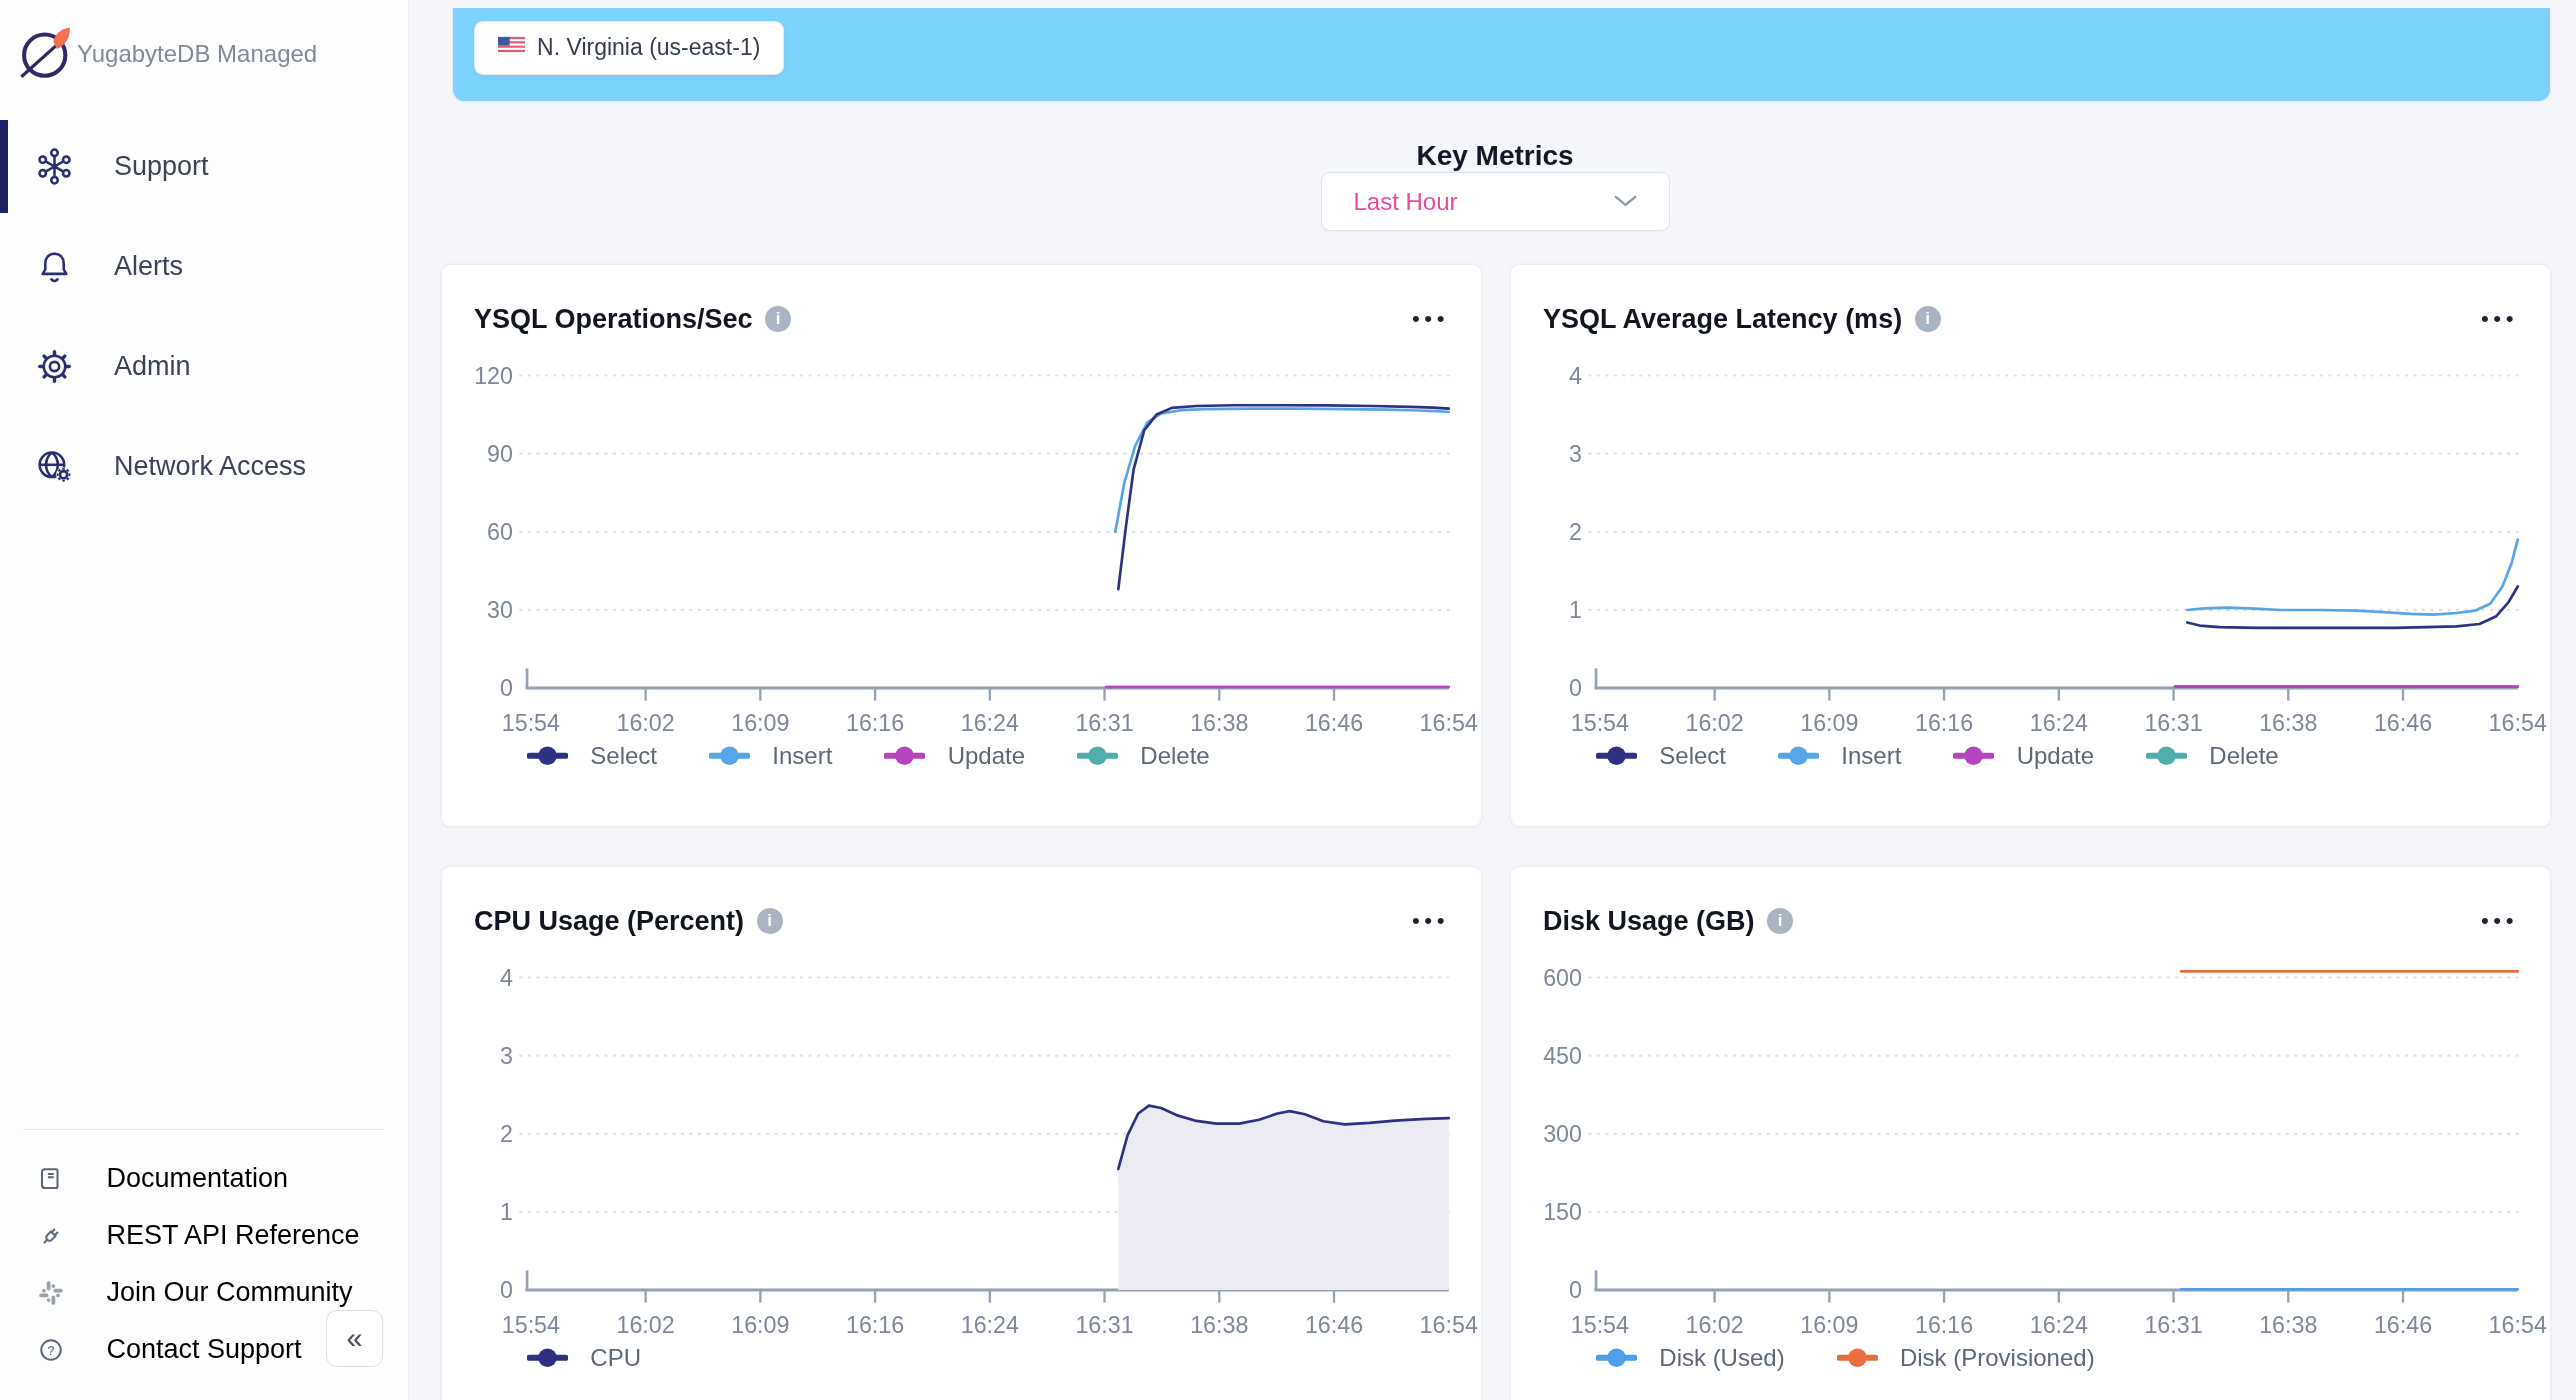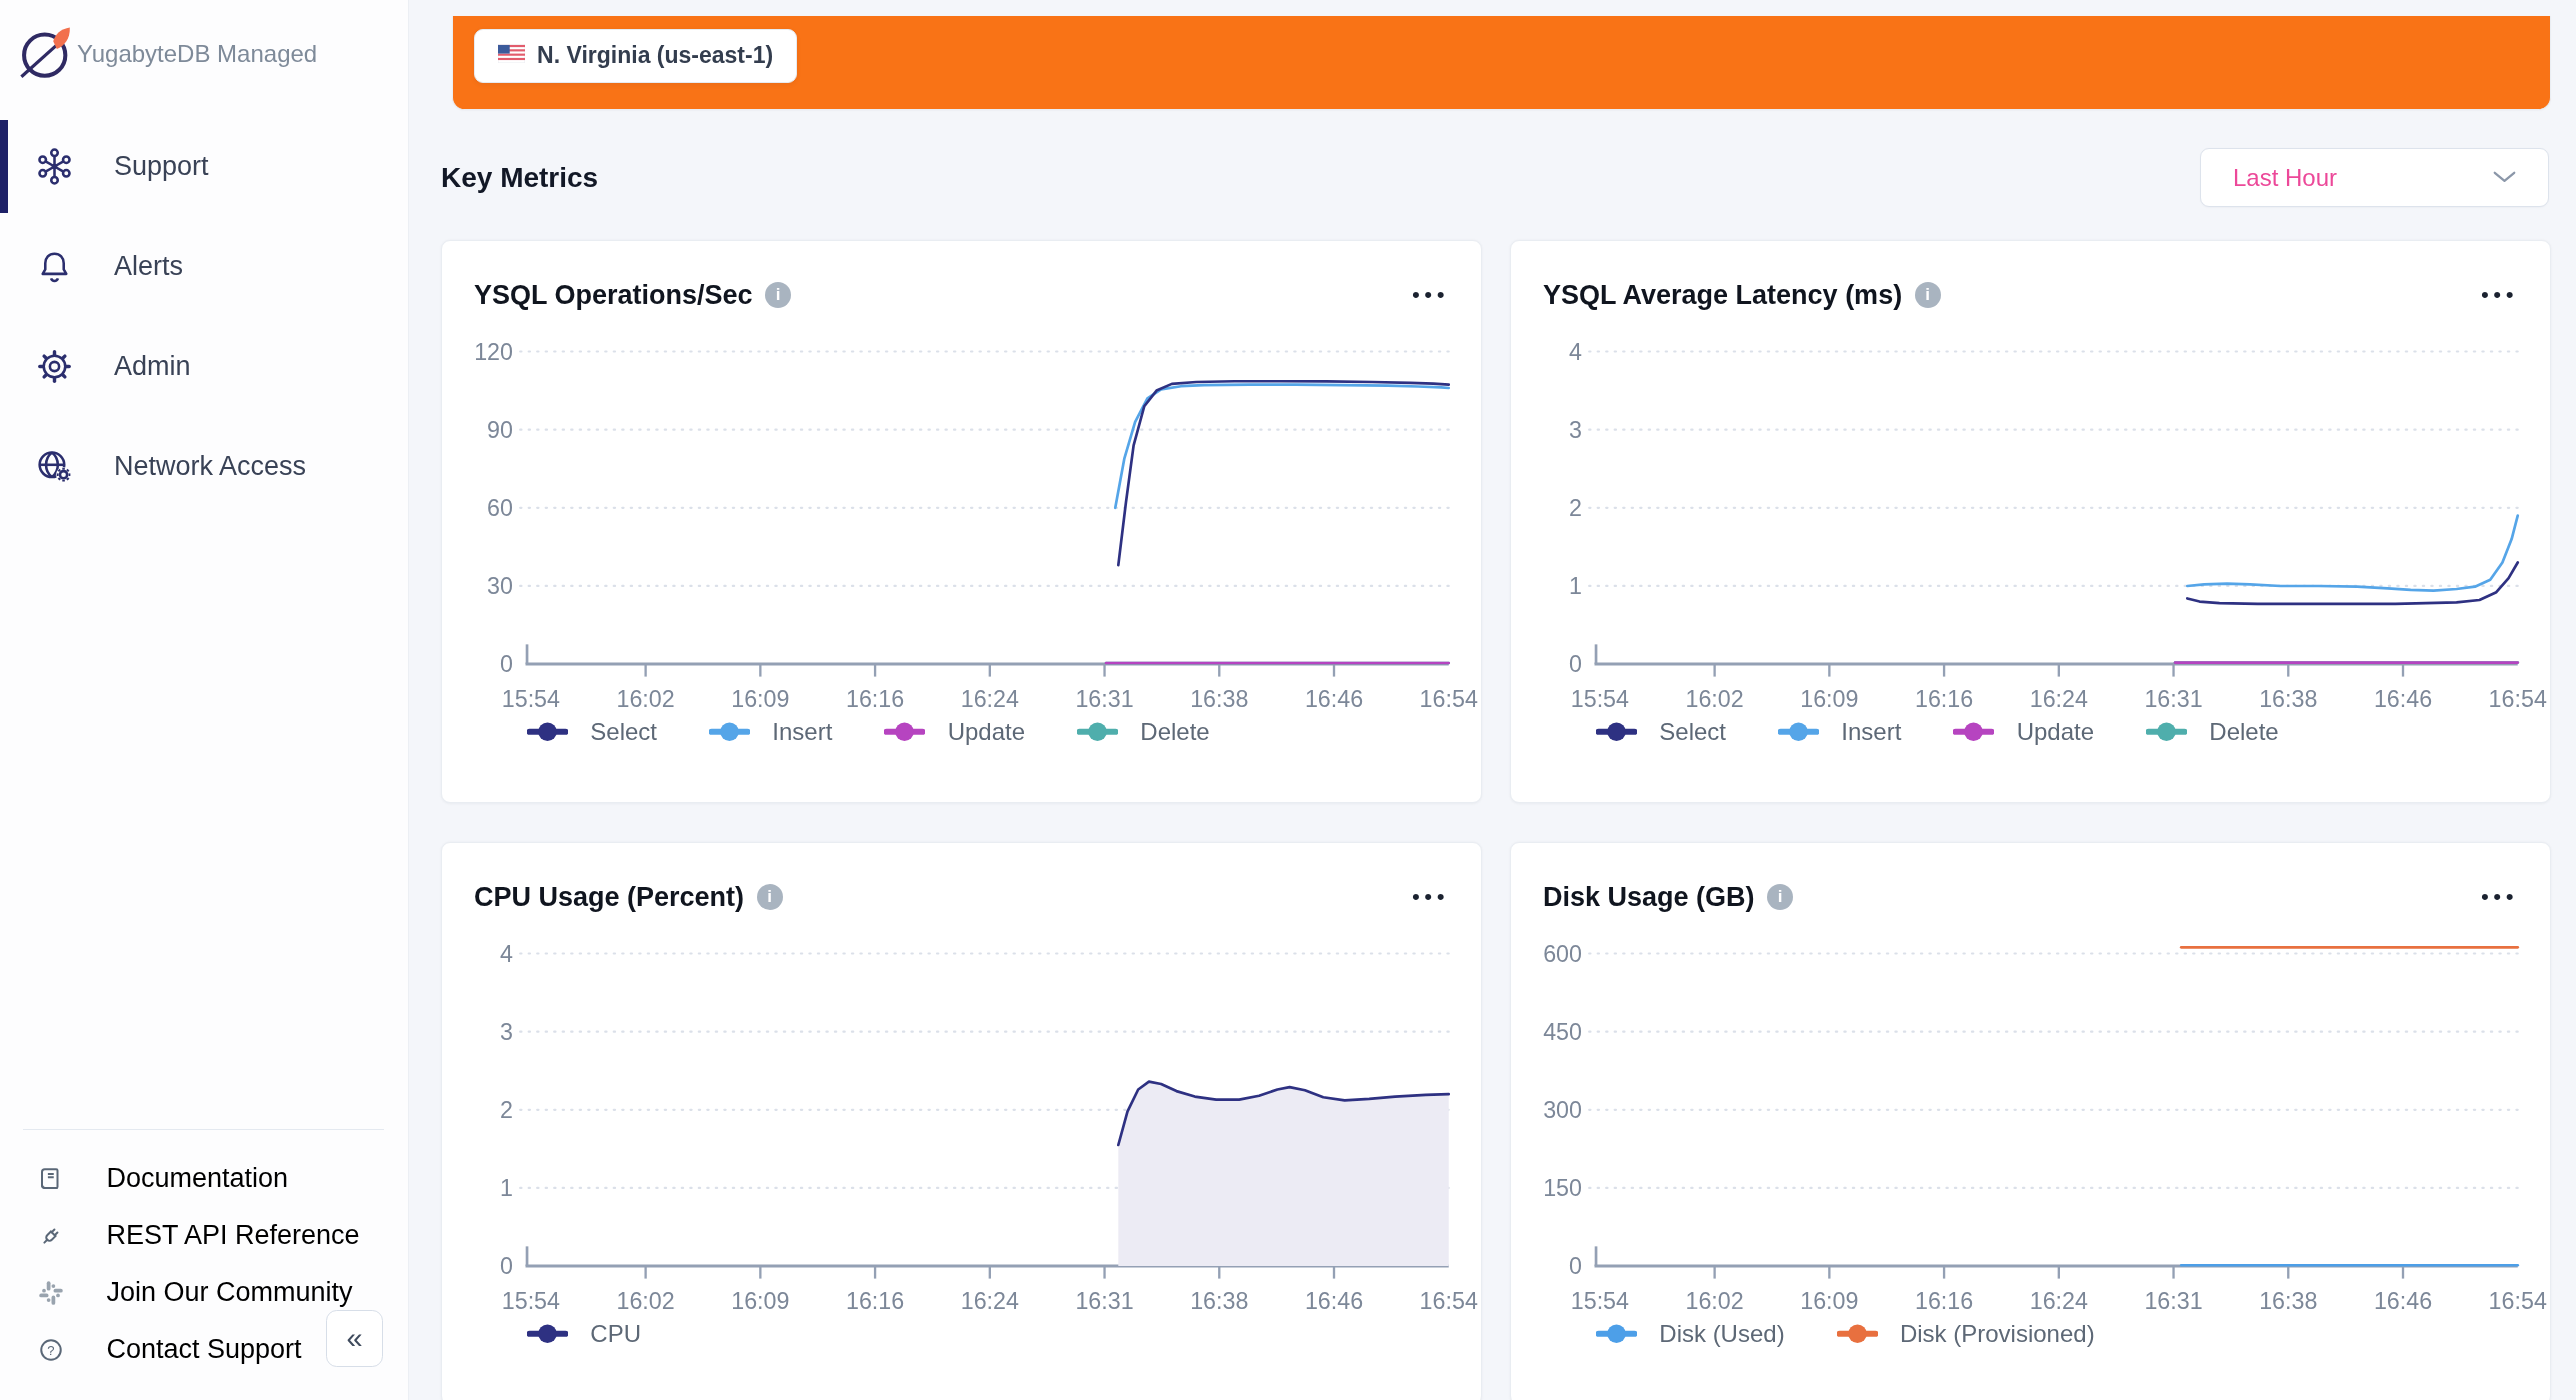--- a/index.html
+++ b/index.html
@@ -18,24 +18,24 @@
   .nav-label { font-size:27px; color:#394256; }
   .side-footer { position:absolute; left:23px; right:24px; bottom:23px; }
   .side-divider { height:0.9px; background:#e4e9f0; margin-bottom:20px; }
   .foot-item { display:flex; align-items:center; height:57px; padding-left:12.5px; gap:41px; cursor:pointer; }
   .foot-icon { width:30px; height:30px; color:#5a6777; flex:0 0 30px; display:flex; align-items:center; justify-content:center; }
   .foot-label { font-size:27px; color:#000000; }
   .collapse-btn { position:absolute; right:25px; bottom:34px; width:57px; height:57px; background:#fff; border:1.3px solid #d7dee8; border-radius:10.7px; display:flex; align-items:center; justify-content:center; font-size:29px; color:#3f4b5d; cursor:pointer; }
 
   
   .main { flex:1; height:1401px; }
-  .top-panel { position:relative; margin:16px 28px 0 43px; height:94px; background:#f97316; border:0.9px solid #eaeef3; border-top:none; border-radius:0 0 12.5px 12.5px; box-shadow:0 0.9px 1.8px rgba(20,30,50,.03);font-weight:bold; }
+  .top-panel { position:relative; margin:8px 28px 0 43px; height:94px; background:#7dd3fc; border:0.9px solid #eaeef3; border-top:none; border-radius:0 0 12.5px 12.5px; box-shadow:0 0.9px 1.8px rgba(20,30,50,.03); }
   .region-chip { position:absolute; left:20.6px; top:12.5px; height:54px; display:flex; align-items:center; gap:12.5px; padding:0 23px; background:#fff; border:1.3px solid #e6ebf1; border-radius:9px; box-shadow:0 1.8px 5.4px rgba(20,30,50,.06); font-size:23px; color:#333d4e; cursor:pointer; }
 
-  .metrics-head { display:flex; align-items:center; justify-content:space-between; margin:38px 30px 0 32px; }
+  .metrics-head { display:flex; align-items:center; justify-content:space-between; margin:38px 30px 0 32px;flex-direction:column; }
   .metrics-title { font-size:28px; font-weight:700; color:#121826; }
   .time-select { width:349px; height:59px; background:#fff; border:1.3px solid #dde3ec; border-radius:9px; display:flex; align-items:center; justify-content:space-between; padding:0 32px; font-size:24px; color:#ec4899; cursor:pointer; box-shadow:0 0.9px 1.8px rgba(20,30,50,.03); }
 
   .cards { display:grid; grid-template-columns:1041px 1041px; gap:39px 28px; margin:33px 28px 0 32px; }
   .card { width:1041px; height:563px; background:#fff; border:0.9px solid #e9edf2; border-radius:9px; box-shadow:0 0.9px 2.7px rgba(20,30,50,.05); overflow:hidden; }
   .card-head { display:flex; align-items:center; gap:12.5px; padding:27px 32px 0 32px; height:81px; }
   .card-title { font-size:27px; font-weight:700; color:#10151f; }
   .info-dot { width:26px; height:26px; border-radius:50%; background:#a9b4c0; color:#fff; font-size:17px; font-weight:700; display:flex; align-items:center; justify-content:center; cursor:pointer; flex:0 0 26px; }
   .more-btn { margin-left:auto; font-size:22.4px; letter-spacing:4.5px; color:#1b2230; cursor:pointer; line-height:1; }
   .chart { display:block; }

